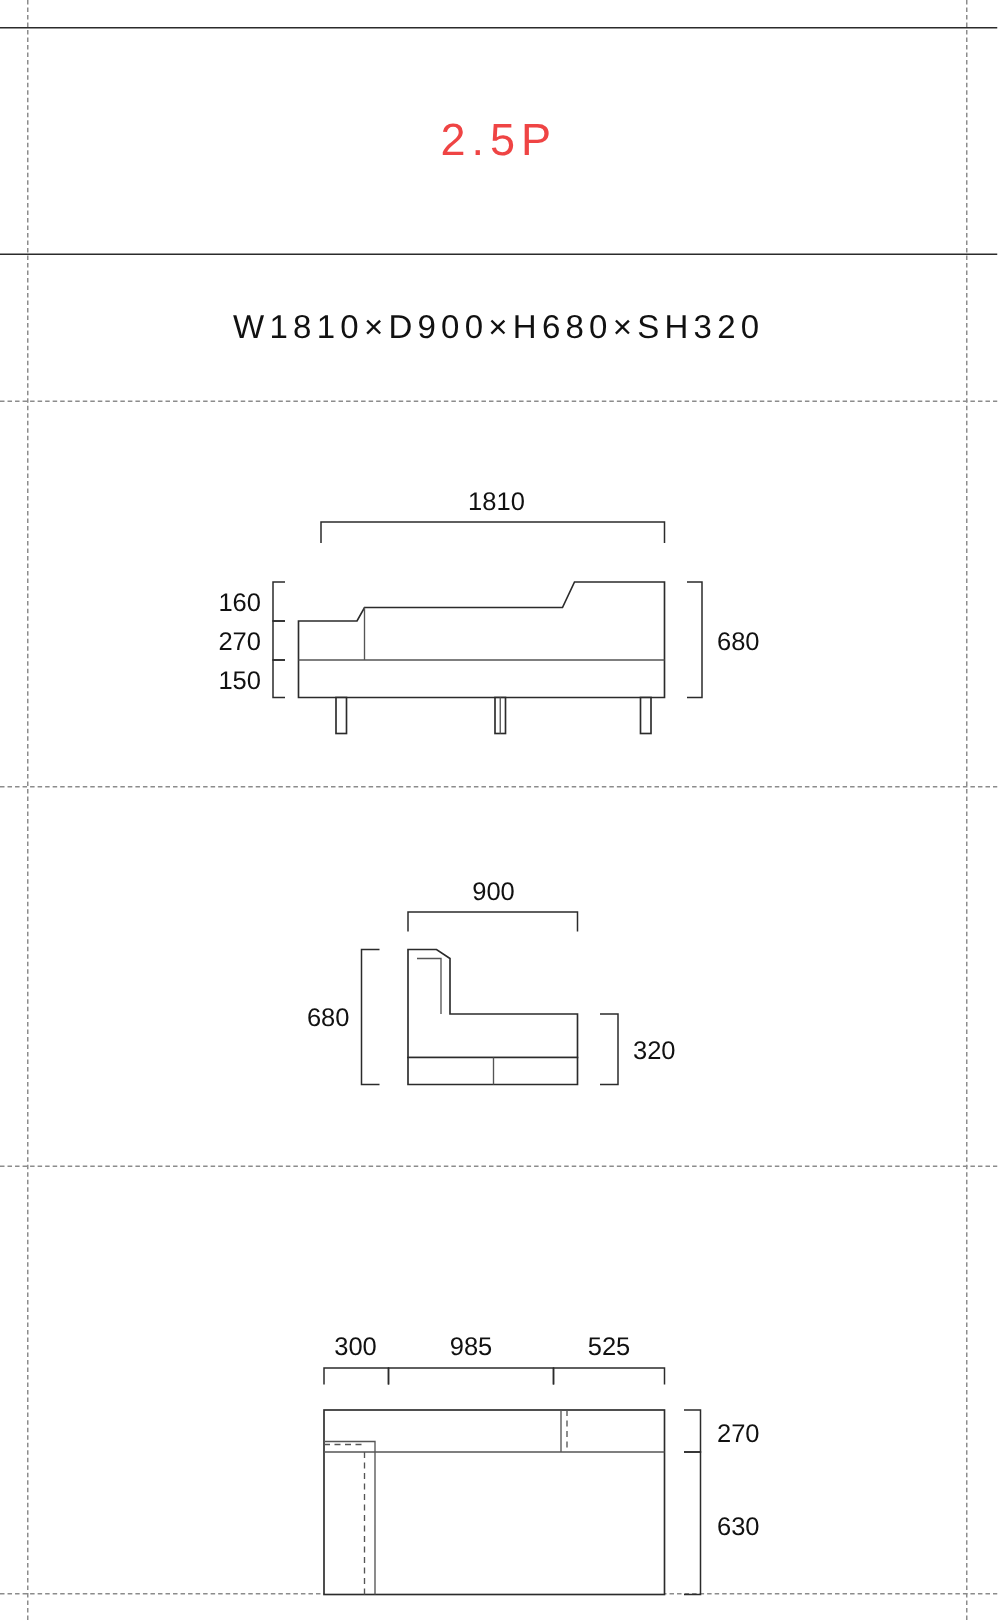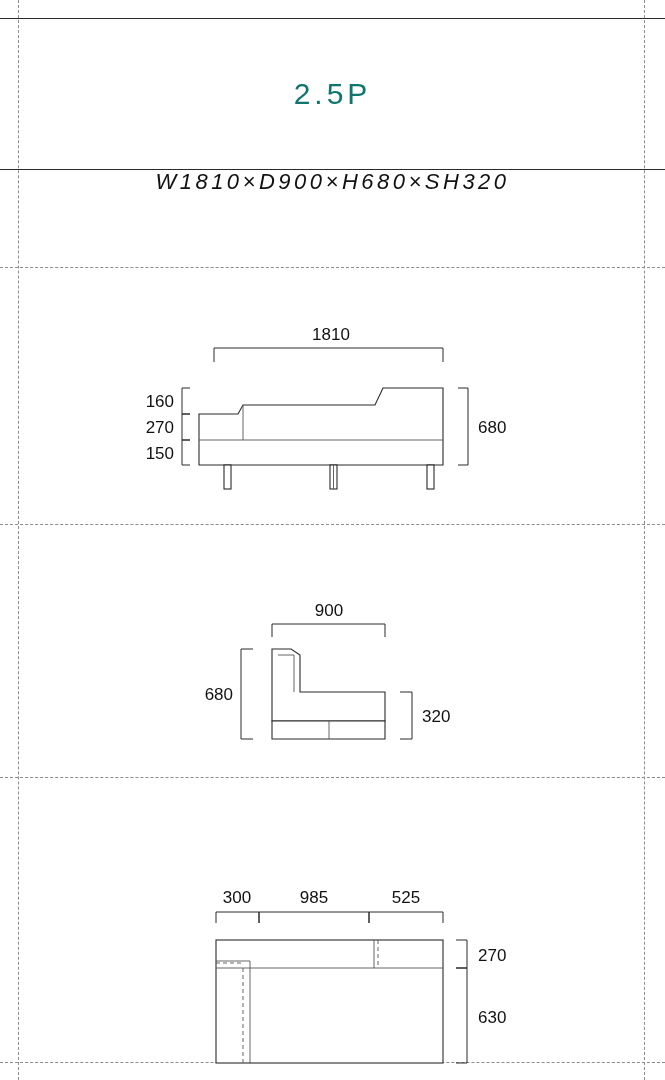--- a/index.html
+++ b/index.html
@@ -54,31 +54,31 @@
     top: 18px;
     height: 151px;
     display: flex;
     align-items: center;
     justify-content: center;
   }
   .title-text {
     font-size: 30px;
     letter-spacing: 4px;
     font-weight: 400;
-    color: #0f766e;
+    color: #ef4444;
   }
   .spec-band {
     position: absolute;
     left: 0;
     right: 0;
     top: 169px;
     height: 98px;
     display: flex;
+    align-items: center;
     justify-content: center;
-    font-style: italic;
   }
   .spec-text {
     font-size: 22px;
     letter-spacing: 3.5px;
     color: #111;
   }
 
   
   .block {
     position: absolute;
@@ -168,21 +168,21 @@
       <path class="lbl-lead" d="M190 150 L182 150 L182 175 L190 175"></path>
       <text class="dim" x="174" y="117" text-anchor="end">160</text>
       <text class="dim" x="174" y="143" text-anchor="end">270</text>
       <text class="dim" x="174" y="169" text-anchor="end">150</text>
 
       <path class="lbl-lead" d="M458 98 L468 98 L468 175 L458 175"></path>
       <text class="dim" x="478" y="143" text-anchor="start">680</text>
     </svg>
   </div>
 
-  <div class="block" style="top:569px; height:225px;">
+  <div class="block" style="top:553px; height:225px;">
     <svg width="665" height="225" viewBox="0 0 665 225">
 
       <path class="lbl-lead" d="M272 68 L272 55 L385 55 L385 68"></path>
       <text class="dim" x="329" y="47" text-anchor="middle">900</text>
 
       <path class="outline" d="
         M272 80
         L272 152
         L385 152
         L385 123

